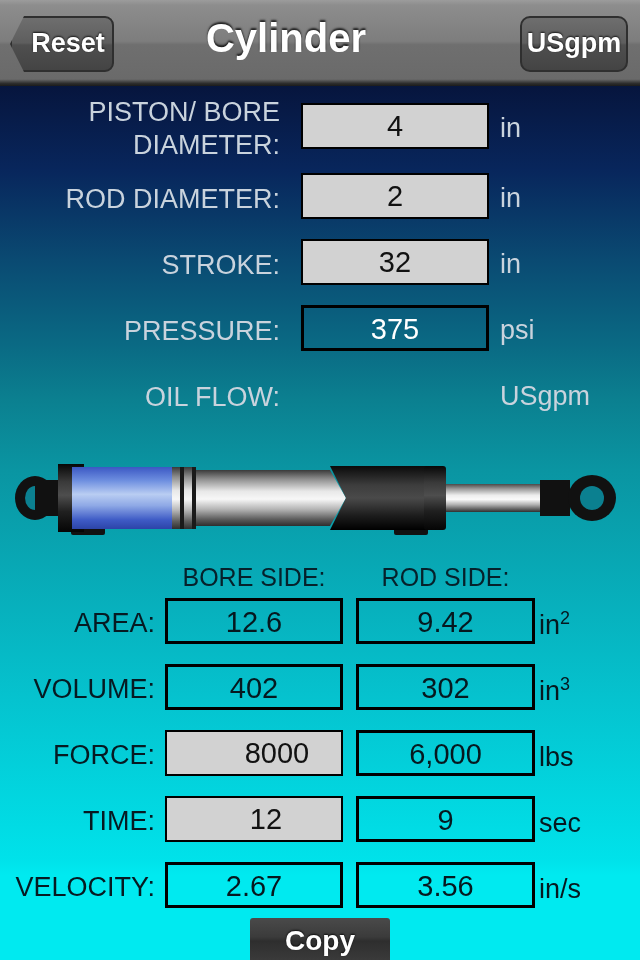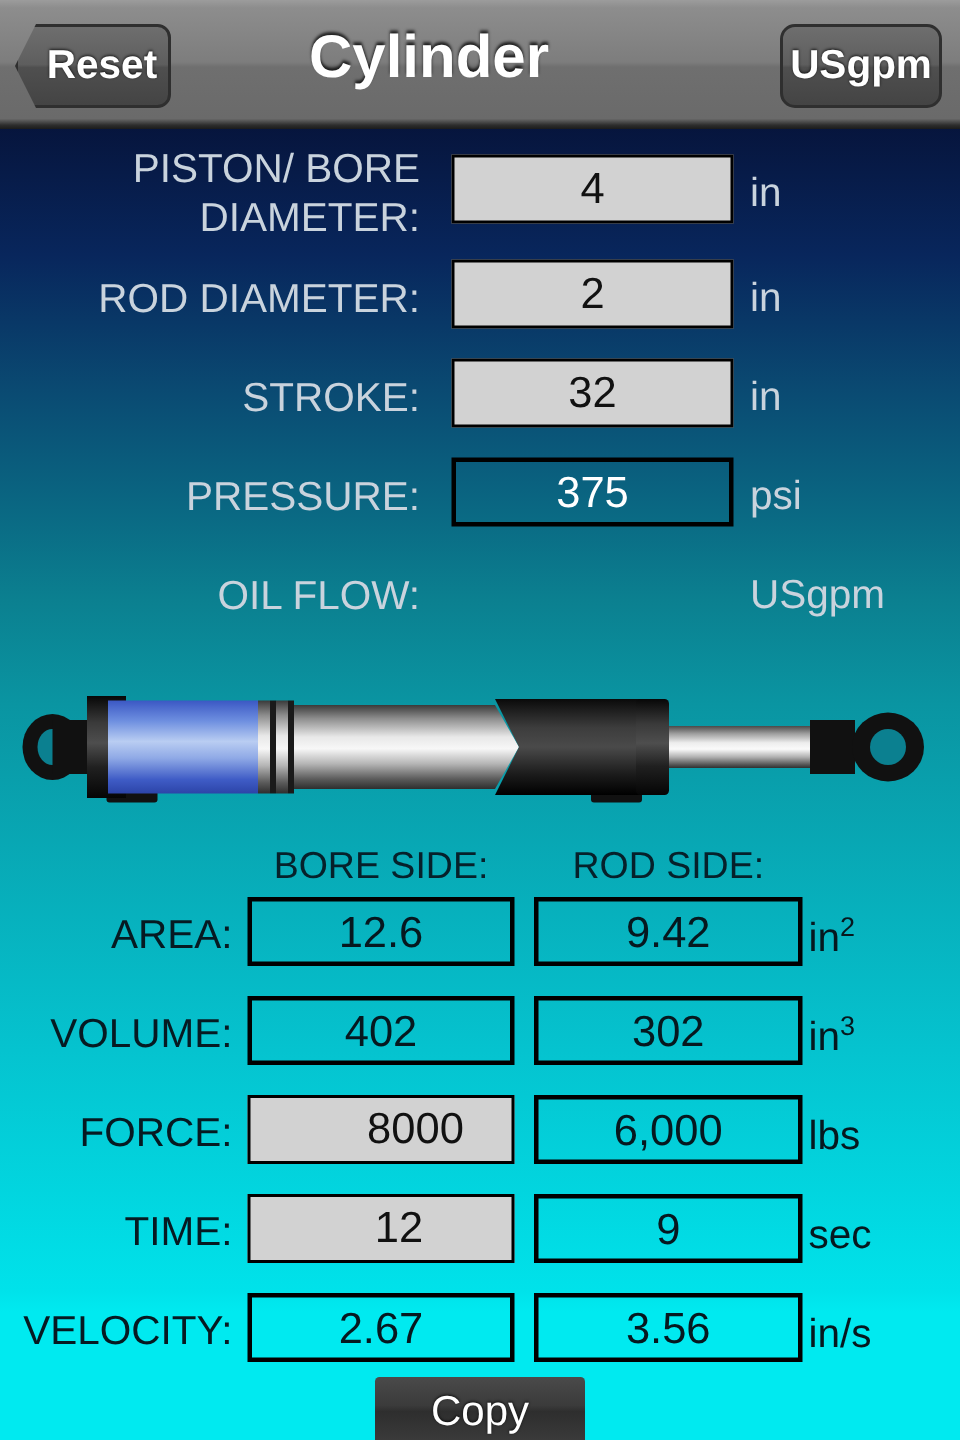--- a/index.html
+++ b/index.html
@@ -193,21 +193,21 @@
     border-radius: 3px 3px 0 0;
     box-sizing: border-box;
   }
   .btn-copy-label {
     position: absolute;
     left: 250px;
     top: 925px;
     width: 140px;
     text-align: center;
     font-size: 28px;
-    font-weight: normal;
+    font-weight: bold;
     color: #ffffff;
     text-shadow: 0 -1px 2px rgba(0,0,0,0.8);
   }
 </style>
 </head>
 <body>
 
 <div id="screen">
 
   <div class="navbar">

